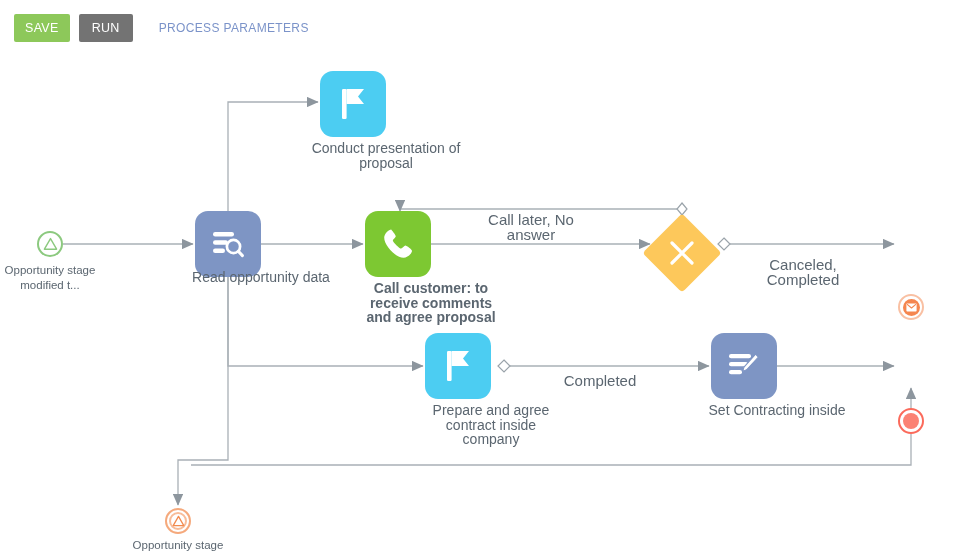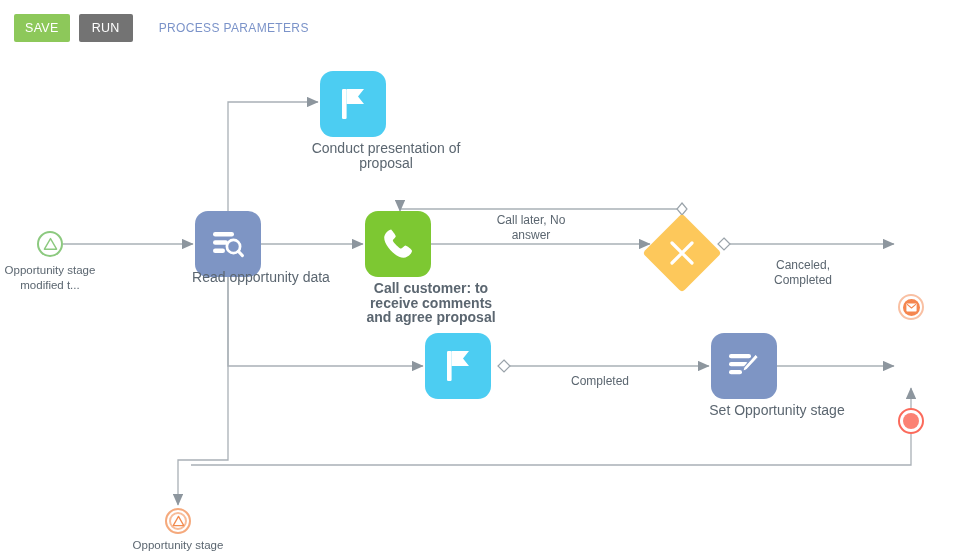--- a/index.html
+++ b/index.html
@@ -150,21 +150,21 @@
     line-height: 14.5px;
     color: #5b6670;
     width: 120px;
     pointer-events: none;
   }
 
   
   .edge-label {
     position: absolute;
     text-align: center;
-    font-size: 12px;
+    font-size: 15px;
     line-height: 14.5px;
     color: #5b6670;
     pointer-events: none;
     white-space: pre-line;
   }
 </style>
 </head>
 <body>
 
 <div class="toolbar">
@@ -253,30 +253,31 @@
       <path d="M5,5 L25,25 M25,5 L5,25" stroke="#ffffff" stroke-width="3.2" stroke-linecap="round"></path>
     </svg>
   </div>
 
   <div class="node cyan" style="left:425px; top:277px;">
     <svg width="30" height="34" viewBox="0 0 30 34">
       <rect x="4" y="2" width="4.6" height="30" rx="1.2" fill="#ffffff"></rect>
       <path d="M8.6,2 L26,2 L20,9.5 L26,17 L8.6,17 z" fill="#ffffff"></path>
     </svg>
   </div>
+  <div class="node-label" style="left:458px; top:347px;">Prepare and agree contract inside company</div>
 
   <div class="node slate" style="left:711px; top:277px;">
     <svg width="34" height="32" viewBox="0 0 34 32">
       <rect x="2" y="4" width="22" height="4.3" rx="2.1" fill="#ffffff"></rect>
       <rect x="2" y="12" width="19" height="4.3" rx="2.1" fill="#ffffff"></rect>
       <rect x="2" y="20" width="13" height="4.3" rx="2.1" fill="#ffffff"></rect>
       <path d="M28.6,4.2 L31.4,7.2 L19.6,19.8 L15.6,21.6 L17.0,17.2 z" fill="#ffffff" stroke="#7e95c4" stroke-width="1.1" stroke-linejoin="round"></path>
     </svg>
   </div>
-  <div class="node-label" style="left:744px; top:347px;">Set Opportunity stage</div>
+  <div class="node-label" style="left:744px; top:347px;">Set Contracting inside</div>
 
   <div class="event ev-msg" style="left:898px; top:238px;">
     <span class="ev-msg-inner">
       <svg width="11" height="9" viewBox="0 0 11 9">
         <rect x="0.4" y="0.4" width="10.2" height="8.2" rx="0.8" fill="#ffffff"></rect>
         <path d="M0.9,1.2 L5.5,5.0 L10.1,1.2" fill="none" stroke="#f5864f" stroke-width="1.1" stroke-linejoin="round"></path>
       </svg>
     </span>
   </div>
 

